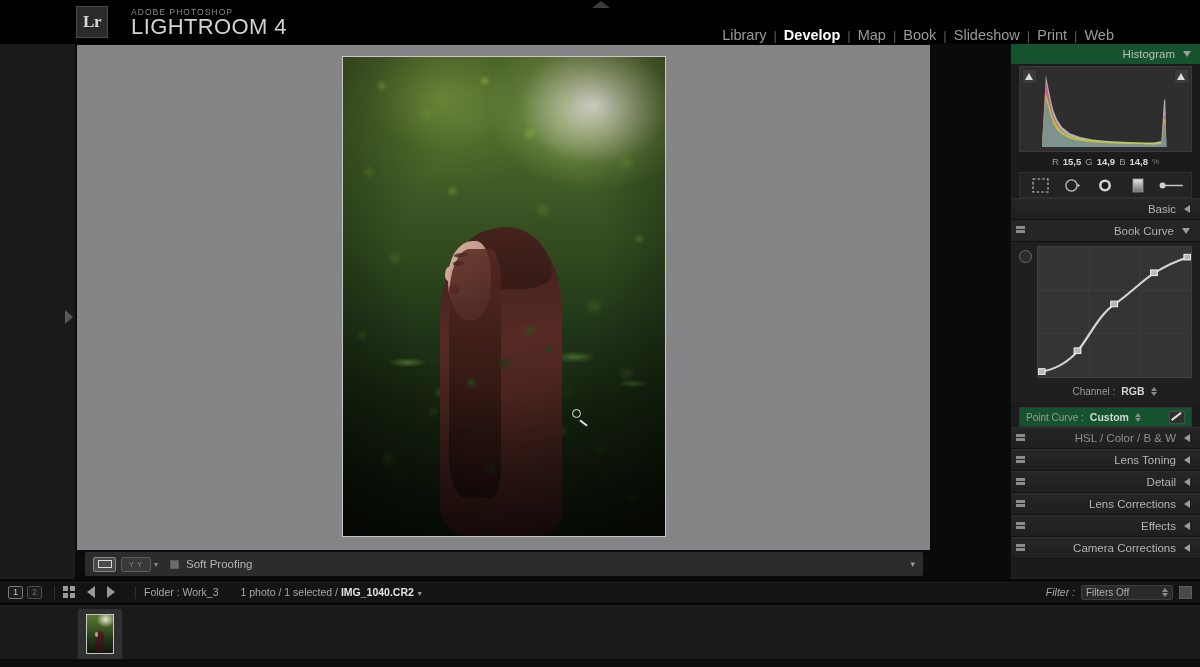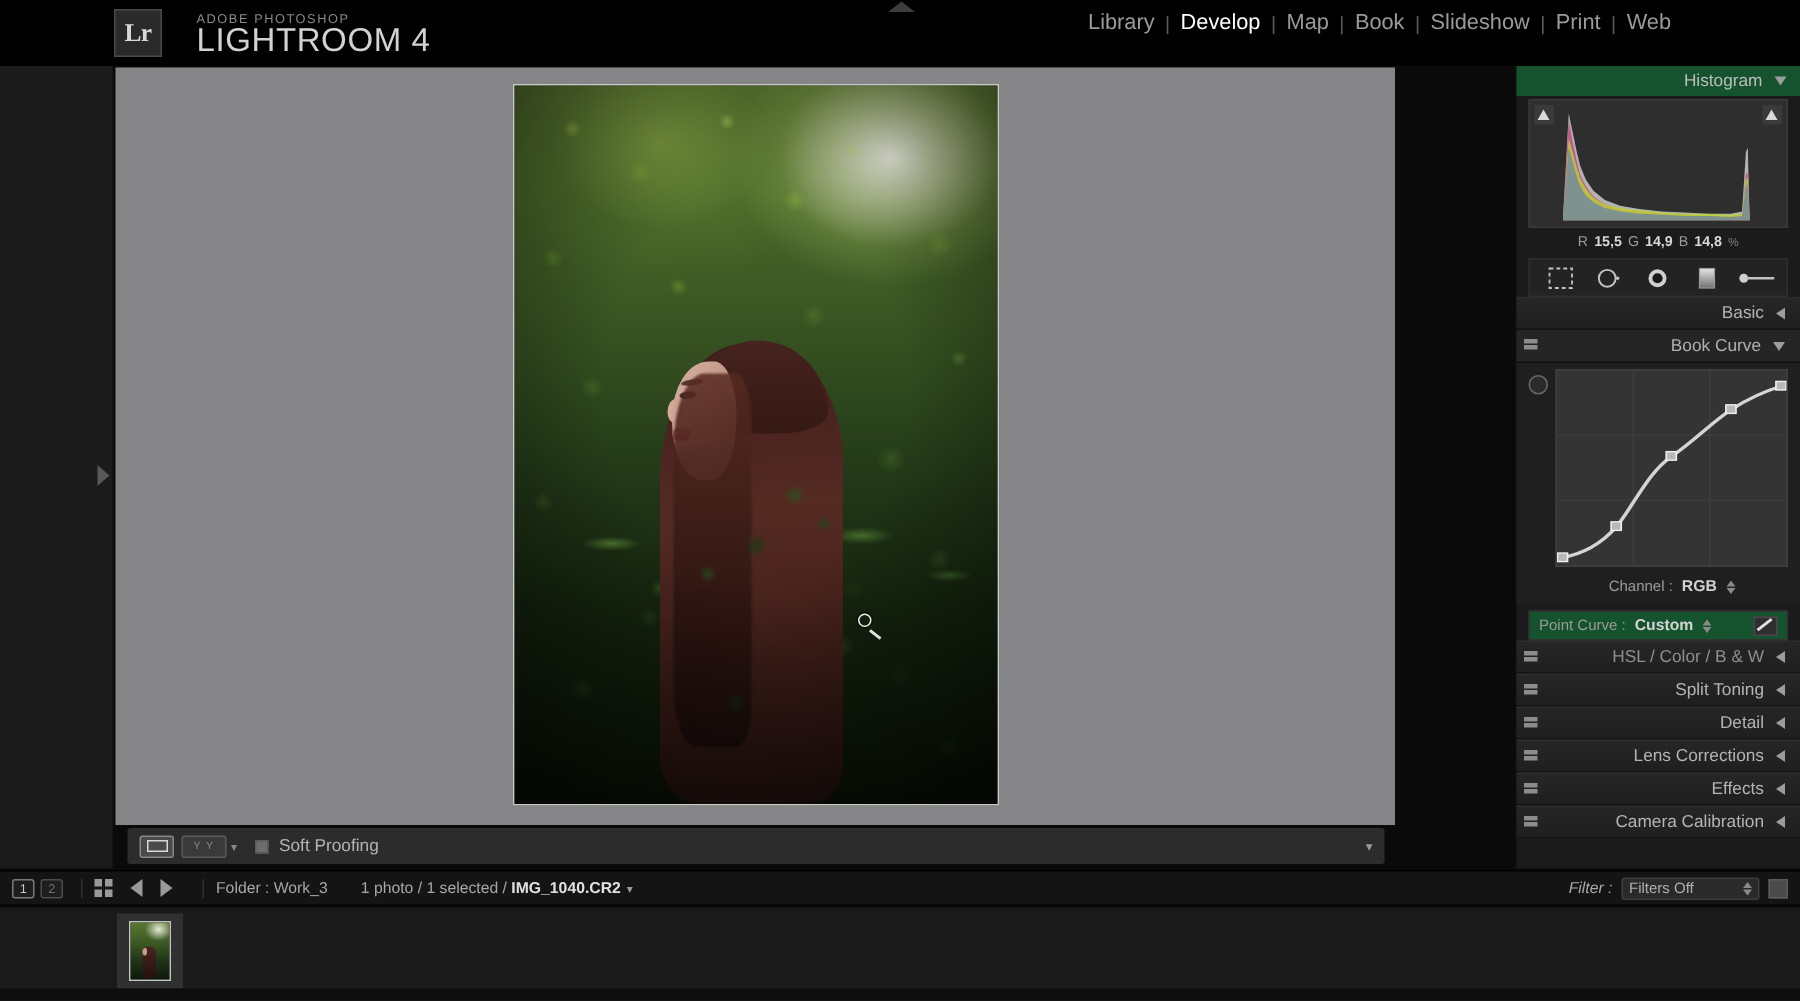--- a/index.html
+++ b/index.html
@@ -24,25 +24,25 @@
   }
   .brand-txt { margin-left: 23px; padding-top: 1px; }
   .brand-sub {
     font-size: 8.5px; color: #8a8a8a; letter-spacing: 1.05px; line-height: 10px;
   }
   .brand-main {
     font-size: 22px; color: #d2d2d2; letter-spacing: 0.4px; line-height: 19px;
     font-weight: 400;
   }
   .modulenav {
-    position: absolute; right: 86px; top: 7px;
+    position: absolute; right: 86px; top: 27px;
     display: flex; align-items: flex-end; font-size: 14.5px;
   }
   .mod { color: #9a9a9a; padding: 0 0px; cursor: default; }
-  .mod.active { color: #fff; font-weight: normal; }
+  .mod.active { color: #fff; font-weight: bold; }
   .mod-sep { color: #5c5c5c; padding: 0 7px; font-size: 13px; }
 
   
   .tri-up, .tri-down {
     position: absolute; left: 592px; width: 18px; height: 8px;
   }
   .tri-up { top: 1px; }
   .tri-down { bottom: 2px; }
   .tri-up::after {
     content: ""; display: block; width: 0; height: 0;
@@ -622,21 +622,21 @@
           <i></i>
         </span>
       <span class="dim">HSL  /  Color  /  B &amp; W</span>
       <span class="tri-left"></span>
     </div>
     <div class="collapsed-row">
       <span class="sw">
           <i></i>
           <i></i>
         </span>
-      <span>Split Toning</span>
+      <span>Lens Toning</span>
       <span class="tri-left"></span>
     </div>
     <div class="collapsed-row">
       <span class="sw">
           <i></i>
           <i></i>
         </span>
       <span>Detail</span>
       <span class="tri-left"></span>
     </div>
@@ -654,21 +654,21 @@
           <i></i>
         </span>
       <span>Effects</span>
       <span class="tri-left"></span>
     </div>
     <div class="collapsed-row">
       <span class="sw">
           <i></i>
           <i></i>
         </span>
-      <span>Camera Calibration</span>
+      <span>Camera Corrections</span>
       <span class="tri-left"></span>
     </div>
 
   </div>
 
   <div class="statusbar">
     <div class="sq-btn">1</div>
     <div class="sq-btn dimmed">2</div>
     <div class="sep-v"></div>
     <div class="grid-icon">

